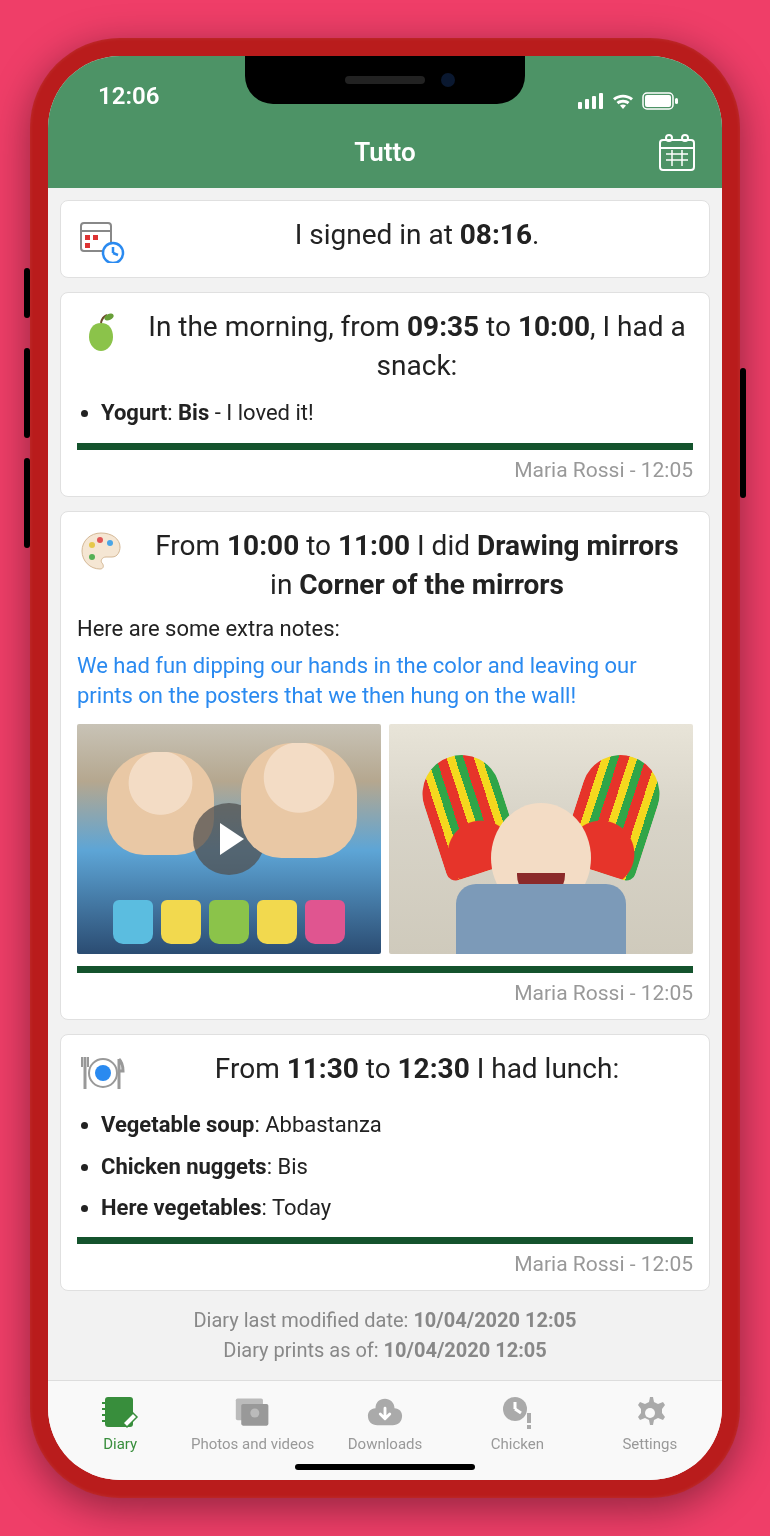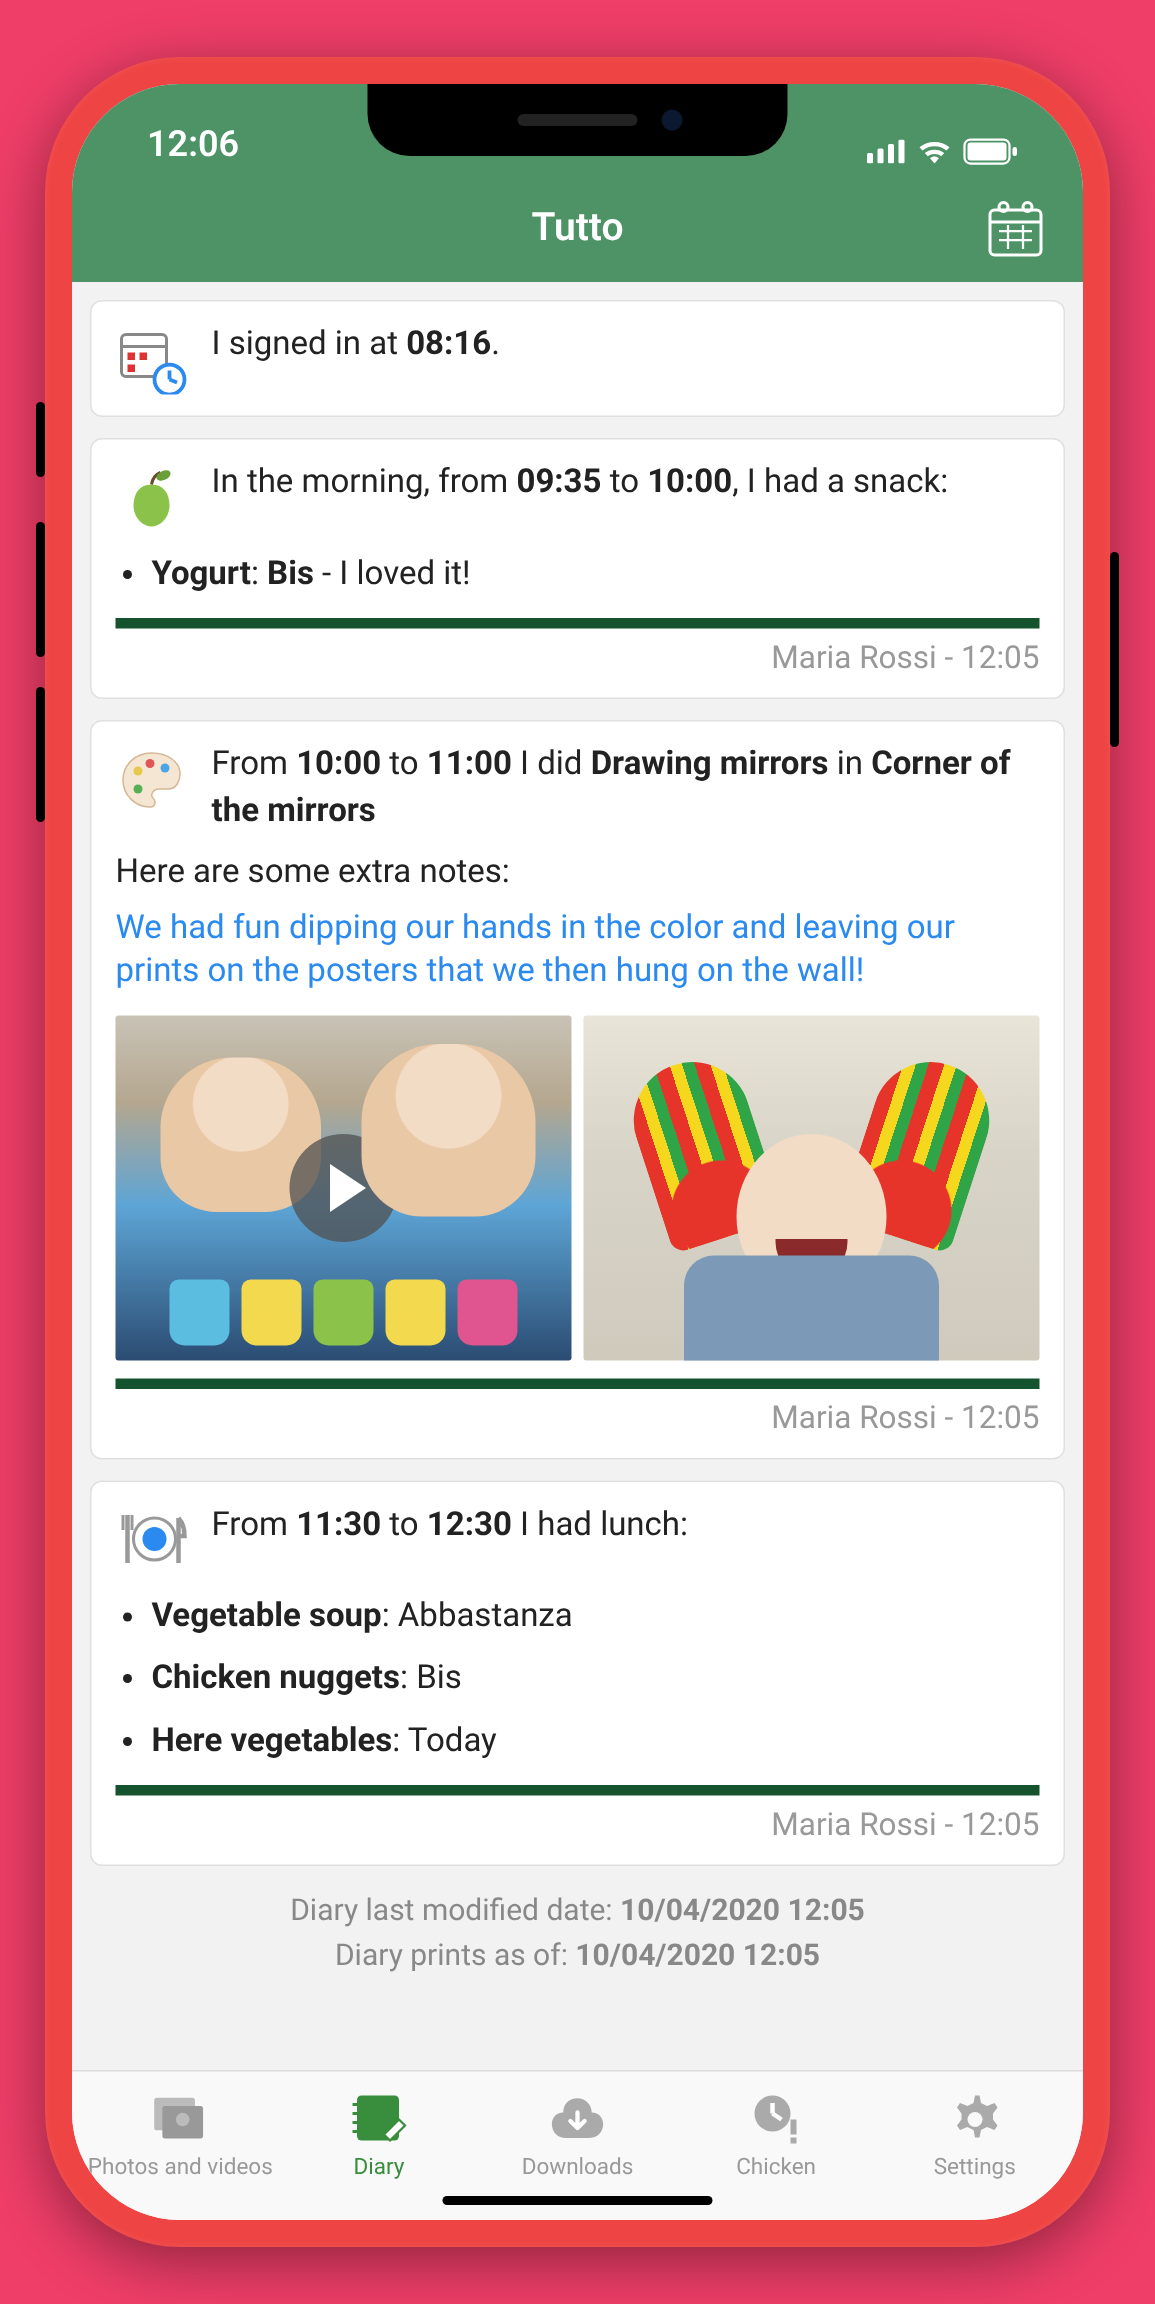--- a/index.html
+++ b/index.html
@@ -8,21 +8,21 @@
     font-family: -apple-system, BlinkMacSystemFont, "Segoe UI", Roboto, sans-serif;
     width: 770px;
     height: 1536px;
     display: flex;
     align-items: center;
     justify-content: center;
   }
   .phone {
     width: 710px;
     height: 1460px;
-    background: #ef4444;
+    background: #b91c1c;
     border-radius: 90px;
     padding: 18px;
     position: relative;
     box-shadow: inset 0 0 4px rgba(255,255,255,0.1), 0 10px 40px rgba(0,0,0,0.4);
   }
   .phone-inner {
     width: 100%;
     height: 100%;
     background: #f2f2f2;
     border-radius: 72px;
@@ -117,24 +117,25 @@
   }
   .card-icon {
     flex-shrink: 0;
     width: 48px;
     height: 48px;
     display: flex;
     align-items: center;
     justify-content: center;
   }
   .card-text {
-    font-size: 22px;
+    font-size: 28px;
     line-height: 1.4;
     color: #222;
     flex: 1;
+    text-align: center;
   }
   .card-text b { font-weight: 700; }
   .bullet-list {
     margin-top: 10px;
     padding-left: 24px;
   }
   .bullet-list li {
     font-size: 22px;
     line-height: 1.6;
     color: #222;
@@ -452,39 +453,39 @@
       </div>
 
       <div class="summary">
         <div><span>Diary last modified date: </span><b>10/04/2020 12:05</b></div>
         <div><span>Diary prints as of: </span><b>10/04/2020 12:05</b></div>
       </div>
 
     </div>
 
     <div class="tab-bar">
+      <div class="tab active">
+        <div class="tab-icon">
+          <svg width="38" height="36" viewBox="0 0 38 36">
+              <rect x="4" y="2" width="28" height="30" rx="3" fill="#388e3c"></rect>
+              <path d="M4 8 h-3 M4 14 h-3 M4 20 h-3 M4 26 h-3" stroke="#388e3c" stroke-width="2"></path>
+              <path d="M26 32 l10 -10 l-4 -4 l-10 10 z" fill="#fff" stroke="#388e3c" stroke-width="1.5"></path>
+            </svg>
+        </div>
+        <span>Diary</span>
+      </div>
       <div class="tab">
         <div class="tab-icon">
           <svg width="42" height="36" viewBox="0 0 42 36">
               <rect x="2" y="2" width="30" height="24" rx="2" fill="#bbb"></rect>
               <rect x="8" y="8" width="30" height="24" rx="2" fill="#999"></rect>
               <circle cx="23" cy="18" r="5" fill="#bbb"></circle>
             </svg>
         </div>
         <span>Photos and videos</span>
-      </div>
-      <div class="tab active">
-        <div class="tab-icon">
-          <svg width="38" height="36" viewBox="0 0 38 36">
-              <rect x="4" y="2" width="28" height="30" rx="3" fill="#388e3c"></rect>
-              <path d="M4 8 h-3 M4 14 h-3 M4 20 h-3 M4 26 h-3" stroke="#388e3c" stroke-width="2"></path>
-              <path d="M26 32 l10 -10 l-4 -4 l-10 10 z" fill="#fff" stroke="#388e3c" stroke-width="1.5"></path>
-            </svg>
-        </div>
-        <span>Diary</span>
       </div>
       <div class="tab">
         <div class="tab-icon">
           <svg width="40" height="34" viewBox="0 0 40 34">
               <path d="M30 12 C30 6 25 2 20 2 C14 2 10 6 10 12 C5 12 2 16 2 20 C2 26 6 30 12 30 L28 30 C34 30 38 26 38 20 C38 16 35 12 30 12 Z" fill="#aaa"></path>
               <path d="M20 12 v10 M15 18 l5 5 l5 -5" stroke="#fff" stroke-width="3" fill="none" stroke-linecap="round" stroke-linejoin="round"></path>
             </svg>
         </div>
         <span>Downloads</span>
       </div>

